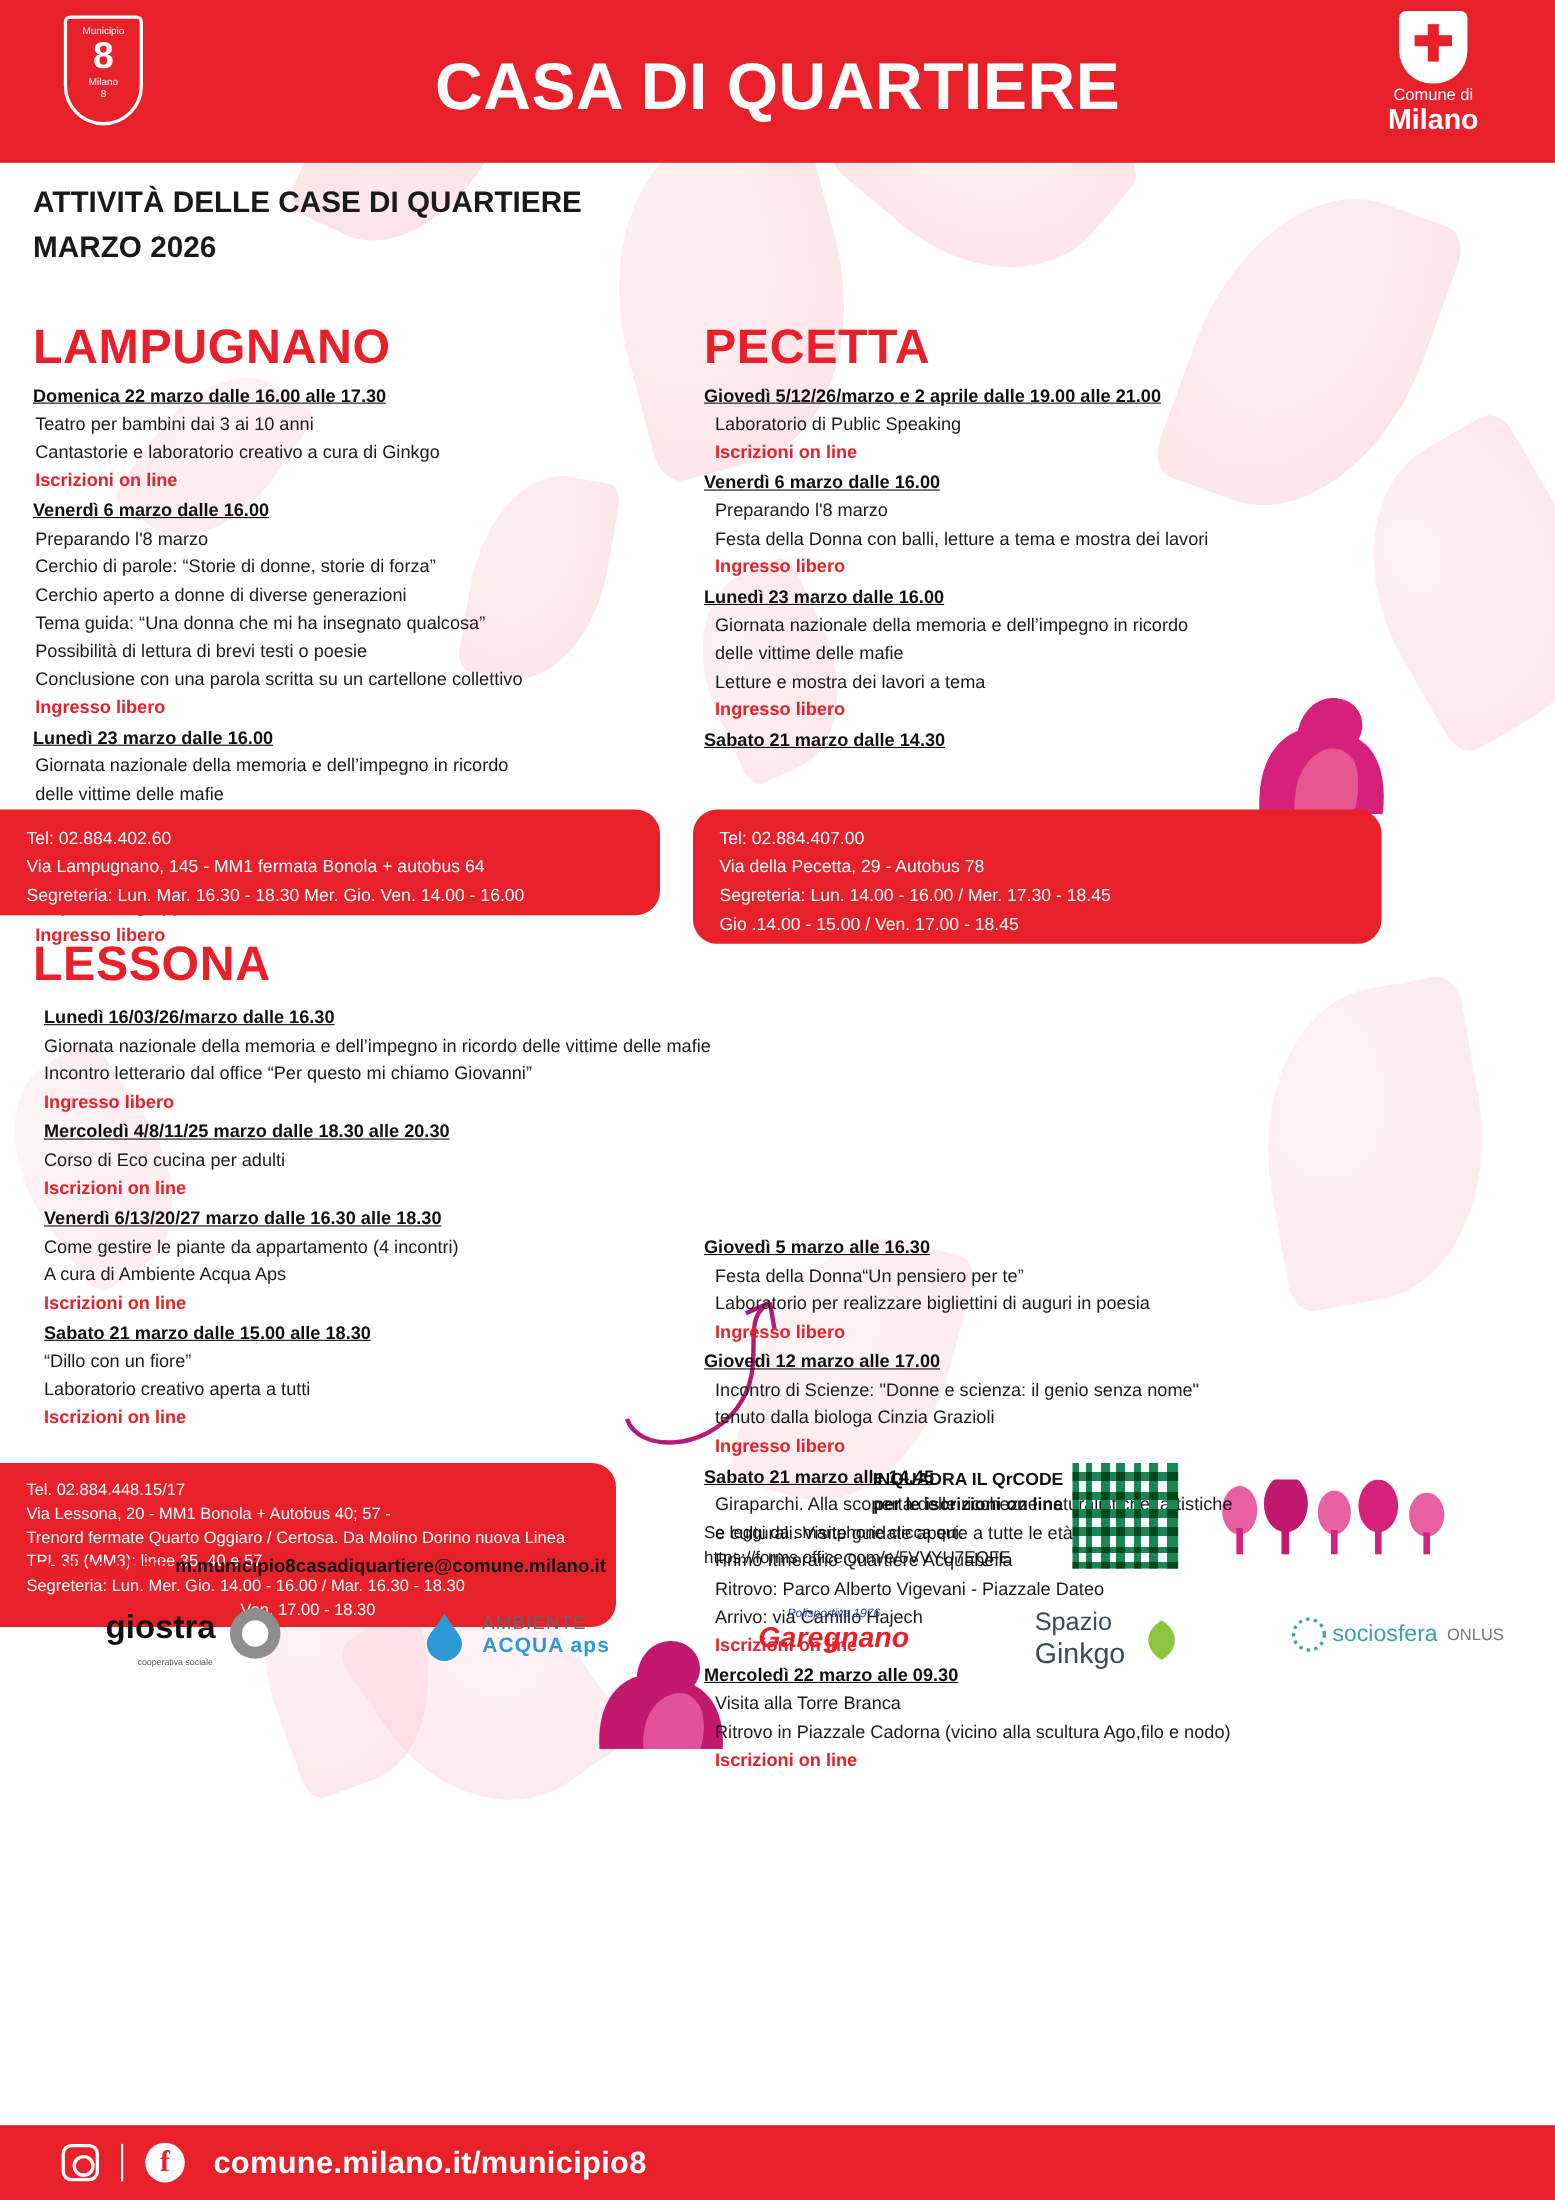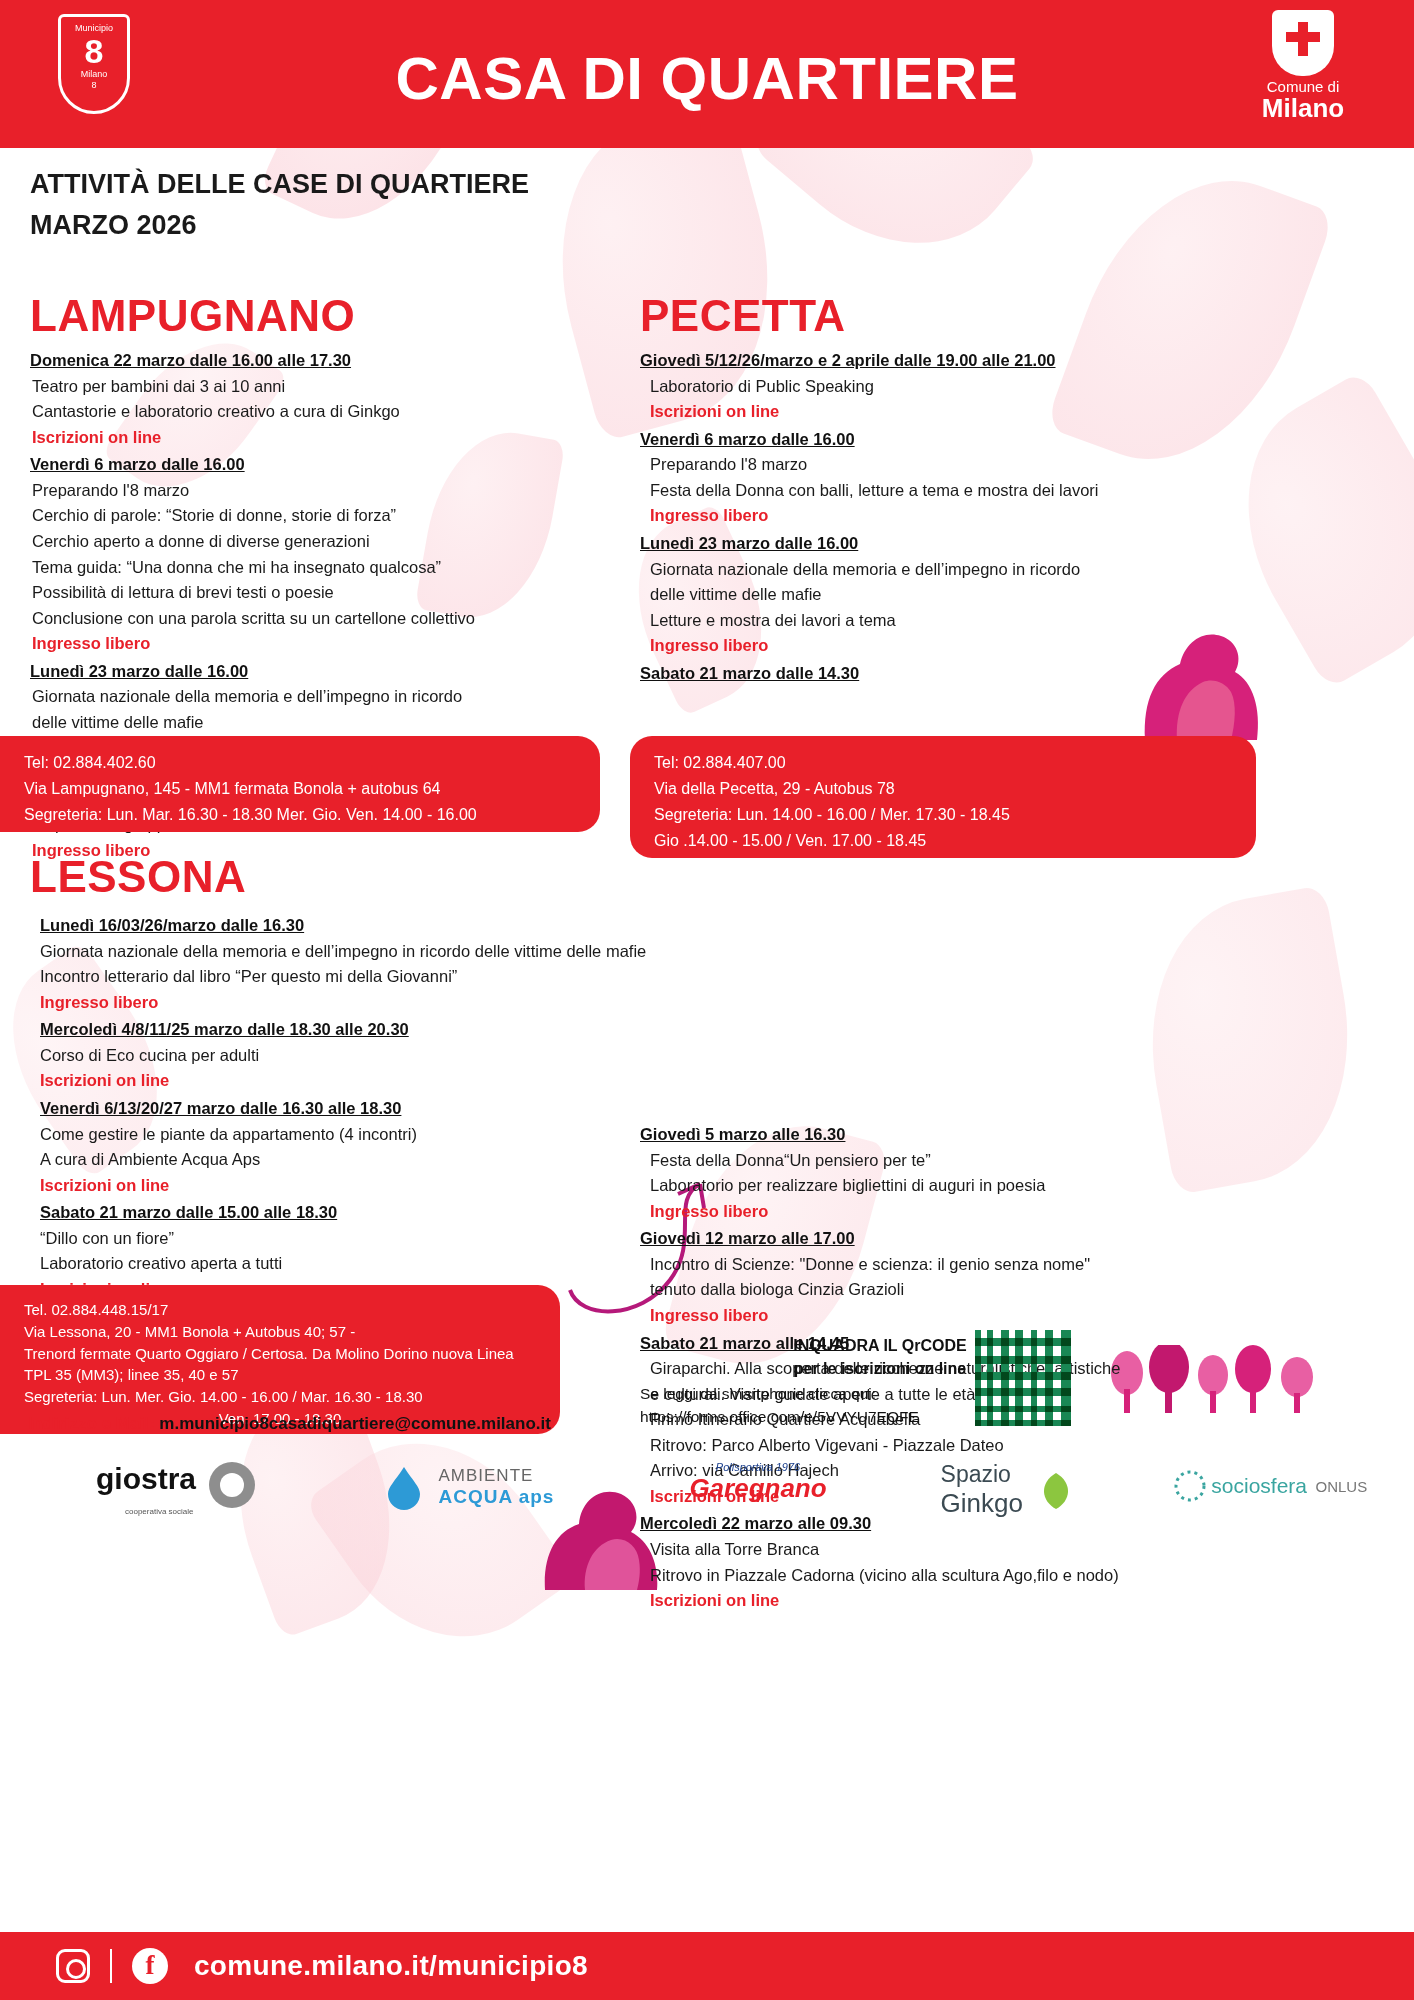--- a/index.html
+++ b/index.html
@@ -133,21 +133,21 @@
     position: absolute;
     background: #e8202a;
     color: #ffffff;
     border-radius: 22px;
     padding: 14px 24px 4px 24px;
     font-size: 16px;
     line-height: 1.62;
   }
   .contact.lampu  { left: 0px;   top: 736px; width: 600px; border-radius: 0 22px 22px 0; }
   .contact.pecetta{ left: 630px; top: 736px; width: 626px; border-radius: 22px; }
-  .contact.lessona{ left: 0px;   top: 1285px; width: 560px; border-radius: 0 22px 22px 0; font-size: 15px; line-height: 1.45;}
+  .contact.lessona{ left: 0px;   top: 1330px; width: 560px; border-radius: 0 22px 22px 0; font-size: 15px; line-height: 1.45;}
   .contact .center { text-align: center; }
 
   
   .mail-line {
     position: absolute; left: 28px; top: 1414px;
     font-size: 17px; color: #111;
   }
   .mail-line .lbl { color: #e8202a; font-weight: bold; text-decoration: underline; }
   .mail-line .val { font-weight: bold; }
 
@@ -341,21 +341,21 @@
   <div>Gio .14.00 - 15.00 / Ven. 17.00 - 18.45</div>
 </div>
 
 <div class="col col-left" style="top:855px;width:620px;">
   <div class="sec-title">LESSONA</div>
 
   <div class="entry" style="margin-top:14px;">
     <div class="ev-date" style="margin-left:10px;">Lunedì 16/03/26/marzo dalle 16.30 </div>
     <div class="body-block ind">
       <div class="ev-line">Giornata nazionale della memoria e dell’impegno in ricordo delle vittime delle mafie</div>
-      <div class="ev-line">Incontro letterario dal libro “Per questo mi della Giovanni”</div>
+      <div class="ev-line">Incontro letterario dal office “Per questo mi chiamo Giovanni”</div>
       <div class="ev-note">Ingresso libero</div>
     </div>
   </div>
 
   <div class="entry">
     <div class="ev-date" style="margin-left:10px;">Mercoledì 4/8/11/25 marzo dalle 18.30 alle 20.30</div>
     <div class="body-block ind">
       <div class="ev-line">Corso di Eco cucina per adulti</div>
       <div class="ev-note">Iscrizioni on line</div>
     </div>

